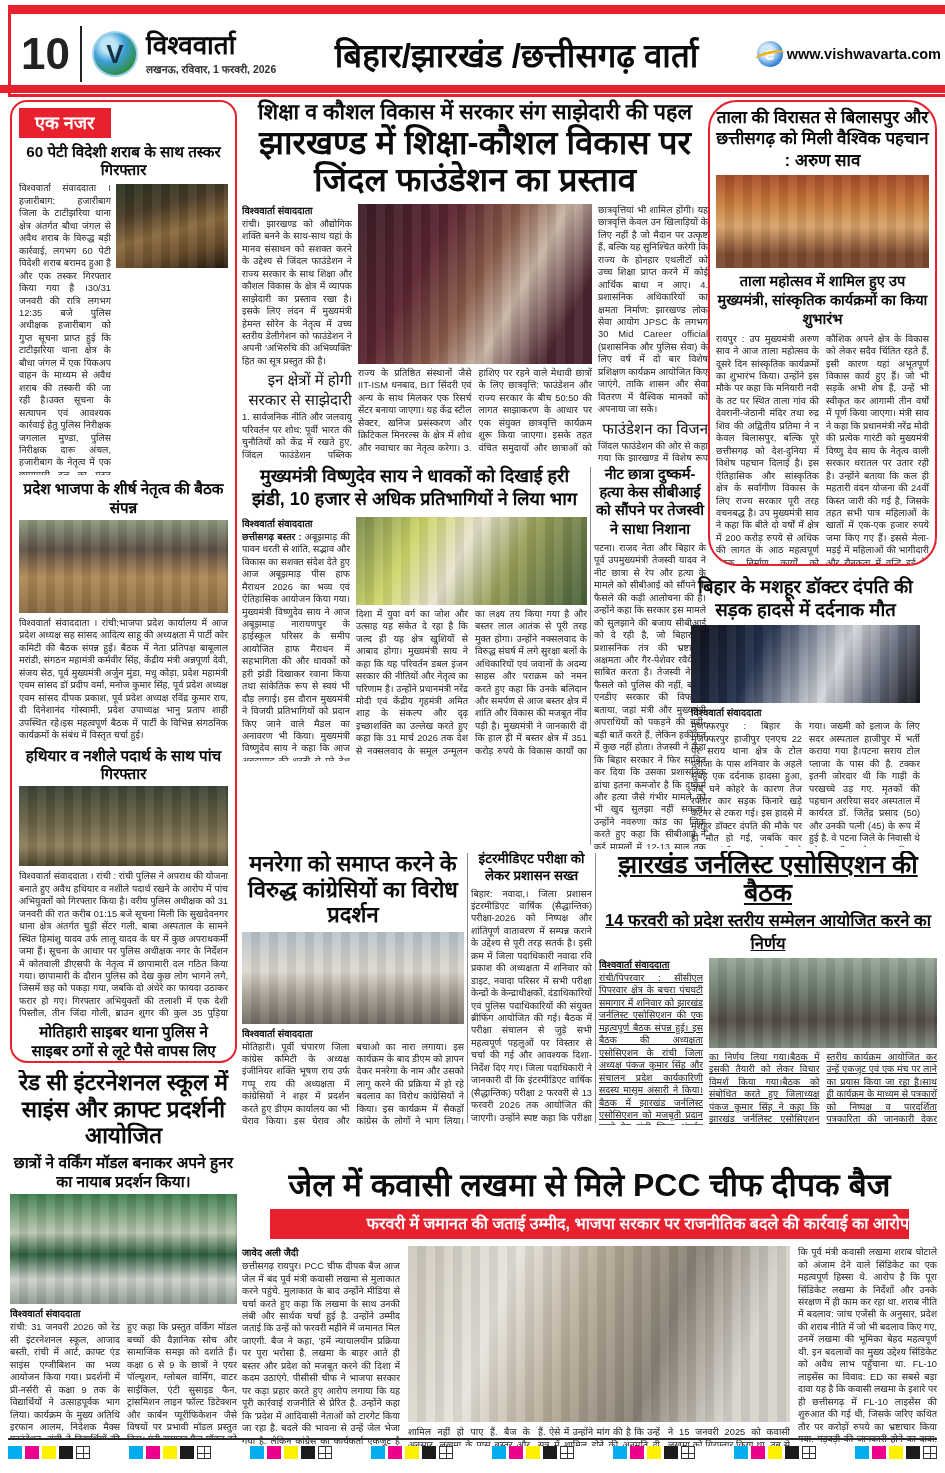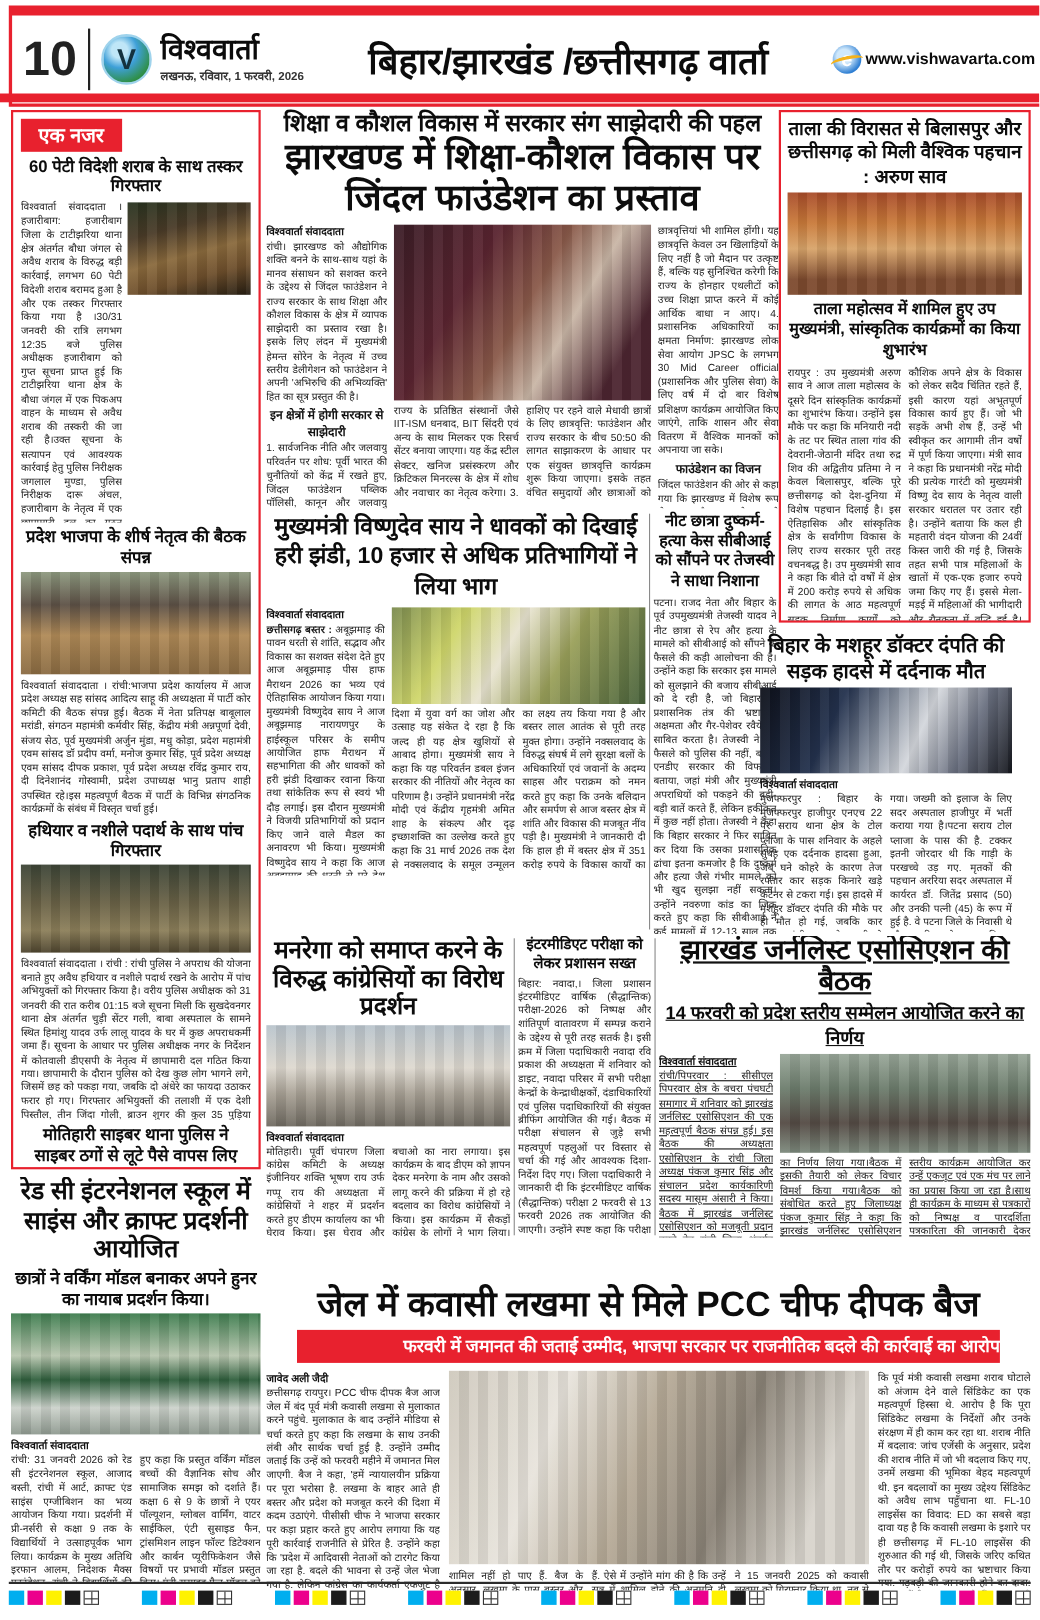--- a/index.html
+++ b/index.html
@@ -54,25 +54,25 @@
   #redsea{left:10px;top:1070px;width:227px;height:368px;overflow:hidden;}
   #redsea-h1{font-size:22.5px;line-height:1.18;}
   #redsea-h2{font-size:15.5px;line-height:1.25;margin-top:3px;}
   
   #jindal{left:242px;top:93px;width:466px;height:375px;overflow:hidden;}
   #jindal-h1{font-size:33px;line-height:1.12;}
   #jindal-h2{font-size:21.5px;margin-top:3px;}
   #jindal-body{display:flex;gap:6px;margin-top:5px;height:258px;}
   .ph-mou{width:234px;height:160px;
      background:linear-gradient(120deg,#3a1d26 0%,#5a2430 30%,#8a5a4a 50%,#c9b6a6 65%,#4c2530 85%);}
-  .in-subhead{font-weight:bold;text-align:center;font-size:11px;margin:2px 0;}
+  .in-subhead{font-weight:normal;text-align:right;font-size:15px;margin:2px 0;}
   
   #marathon{left:242px;top:461px;width:345px;height:388px;overflow:hidden;}
   #marathon-h1{font-size:27.5px;line-height:1.2;}
-  #marathon-h2{font-size:21px;line-height:1.3;margin-top:4px;}
+  #marathon-h2{font-size:18px;line-height:1.3;margin-top:4px;}
   #marathon-body{display:flex;gap:6px;margin-top:5px;height:244px;}
   .ph-marathon{width:231px;height:88px;
      background:linear-gradient(120deg,#7a8a4f 0%,#cfd66a 25%,#e8e4d0 45%,#9aa05a 65%,#46603a 100%);}
   
   #tejashwi{left:594px;top:465px;width:112px;height:384px;overflow:hidden;}
   #tejashwi-h{font-size:14.6px;line-height:1.25;}
   
   #manrega{left:242px;top:851px;width:222px;height:274px;overflow:hidden;}
   #manrega-h1{font-size:22px;line-height:1.16;}
   .ph-protest{width:100%;height:92px;margin:4px 0 3px;
@@ -132,21 +132,21 @@
     <div id="edition-title">बिहार/झारखंड /छत्तीसगढ़ वार्ता</div>
     <div id="site-wrap">
       <div id="e-icon">
           <span>e</span>
         </div>
       <div id="website">www.vishwavarta.com</div>
     </div>
   </div>
   <div class="abs redline" id="header-rule" style="background: rgb(232, 33, 46);"></div>
 
-  <div class="abs" id="left-box" style="border-color: rgb(232, 33, 46);">
+  <div class="abs" id="left-box" style="border-color: rgb(232, 33, 46); border-radius: 17px;">
     <div id="eknajar-badge" class="red" style="background: rgb(232, 33, 46);">एक नजर</div>
 
     <div class="lb-head">60 पेटी विदेशी शराब के साथ तस्कर गिरफ्तार</div>
     <div style="height:293px;overflow:hidden;">
       <div class="ph ph-liquor"></div>
       <div class="body-text" style="height:293px;">विश्ववार्ता संवाददाता ।हजारीबाग: हजारीबाग जिला के टाटीझरिया थाना क्षेत्र अंतर्गत बौधा जंगल से अवैध शराब के विरुद्ध बड़ी कार्रवाई, लगभग 60 पेटी विदेशी शराब बरामद हुआ है और एक तस्कर गिरफ्तार किया गया है ।30/31 जनवरी की रात्रि लगभग 12:35 बजे पुलिस अधीक्षक हजारीबाग को गुप्त सूचना प्राप्त हुई कि टाटीझरिया थाना क्षेत्र के बौधा जंगल में एक पिकअप वाहन के माध्यम से अवैध शराब की तस्करी की जा रही है।उक्त सूचना के सत्यापन एवं आवश्यक कार्रवाई हेतु पुलिस निरीक्षक जगलाल मुण्डा, पुलिस निरीक्षक दारू अंचल, हजारीबाग के नेतृत्व में एक छापामारी दल का गठन किया गया। छापामारी दल द्वारा त्वरित कार्रवाई करते हुए जब टीम बौधा जंगल के समीप पहुँची तो देखा गया कि एक बिना नंबर का पिकअप वाहन खड़ा है। पुलिस दल को देखकर पिकअप वाहन का चालक वाहन से उतरकर भागने का प्रयास करने लगा, जिसे छापामारी दल द्वारा दौड़ाकर पकड़ लिया गया। तत्पश्चात पिकअप वाहन की विधिवत तलाशी ली गई, जिसमें वाहन से लगभग 60 पेटी विदेशी शराब बरामद की गई। गिरफ्तार व्यक्ति से पूछताछ करने पर उसने अपना नाम रामचन्द्र साव बताया। पूछताछ के क्रम में गिरफ्तार अभियुक्त द्वारा बताया गया कि उक्त शराब को टाटीझरिया से बिहार ले जाया जा रहा था।इस संबंध में टाटीझरिया थाना कांड संख्या 11/26, दिनांक 31.01.2026, धारा 274/275/292 बीएनएसएस एवं 47 (ए) उत्पाद अधिनियम के तहत प्रथमिकी दर्ज कर गिरफ्तार अभियुक्त को न्यायिक हिरासत में भेजा जा रहा है। गिरफ्तार अभियुक्त रामचन्द्र साव, पे0- स्व0 त्रिभुवन सिंह, सा0- बौधा, थाना- टाटीझरिया, जिला हजारीबाग का निवासी है।</div>
     </div>
 
     <div class="lb-head">प्रदेश भाजपा के शीर्ष नेतृत्व की बैठक संपन्न</div>
     <div class="ph ph-meeting"></div>
@@ -250,21 +250,21 @@
       <div style="width:228px;overflow:hidden;">
         <div class="ph ph-jja"></div>
         <div class="cols2 body-text" style="height:118px;margin-top:3px;">
           <span>का निर्णय लिया गया।बैठक में इसकी तैयारी को लेकर विचार विमर्श किया गया।बैठक को संबोधित करते हुए जिलाध्यक्ष पंकज कुमार सिंह ने कहा कि झारखंड जर्नलिस्ट एसोसिएशन द्वारा पत्रकारों के हक व अधिकार के लिए लगातार संघर्ष किया जा रहा है।समय समय पर प्रदेश स्तरीय कार्यक्रम आयोजित कर उन्हें एकजुट एवं एक मंच पर लाने का प्रयास किया जा रहा है।साथ ही कार्यक्रम के माध्यम से पत्रकारों को</span>
           <span>निष्पक्ष व पारदर्शिता पत्रकारिता की जानकारी देकर उन्हें जागरूक किया जाता है।उन्होंने कहा कि पिपरवार क्षेत्र में इससे पूर्व वर्ष 2018 एवं 2019 में लगातार दो बार सफलतापूर्वक प्रदेश स्तरीय कार्यशाला का आयोजन किया जा चुका है।करीब सात वर्ष के बाद एक बार फिर से पिपरवार में प्रदेश स्तरीय कार्यशाला का आयोजन किया जा रहा है, जिससे स्थानीय पत्रकारों में उत्साह का माहौल है।</span>
         </div>
       </div>
     </div>
   </div>
 
-  <div class="abs" id="tala-box" style="border-color: rgb(232, 33, 46);">
+  <div class="abs" id="tala-box" style="border-color: rgb(232, 33, 46); border-radius: 29px;">
     <div class="hl" id="tala-h">ताला की विरासत से बिलासपुर और छत्तीसगढ़ को मिली वैश्विक पहचान : अरुण साव</div>
     <div class="ph ph-tala"></div>
     <div class="hl" id="tala-sub">ताला महोत्सव में शामिल हुए उप मुख्यमंत्री, सांस्कृतिक कार्यक्रमों का किया शुभारंभ</div>
     <div class="cols2 body-text" style="height:262px;">
       <span>रायपुर : उप मुख्यमंत्री अरुण साव ने आज ताला महोत्सव के दूसरे दिन सांस्कृतिक कार्यक्रमों का शुभारंभ किया। उन्होंने इस मौके पर कहा कि मनियारी नदी के तट पर स्थित ताला गांव की देवरानी-जेठानी मंदिर तथा रुद्र शिव की अद्वितीय प्रतिमा ने न केवल बिलासपुर, बल्कि पूरे छत्तीसगढ़ को देश-दुनिया में विशेष पहचान दिलाई है। इस ऐतिहासिक और सांस्कृतिक क्षेत्र के सर्वांगीण विकास के लिए राज्य सरकार पूरी तरह वचनबद्ध है। उप मुख्यमंत्री साव ने कहा कि बीते दो वर्षों में क्षेत्र में 200 करोड़ रुपये से अधिक की लागत के आठ महत्वपूर्ण सड़क निर्माण कार्यों को स्वीकृति मिली है। उन्होंने कहा कि वरिष्ठ विधायक धरमलाल कौशिक अपने क्षेत्र के विकास को लेकर सदैव चिंतित रहते हैं, इसी कारण यहां अभूतपूर्ण विकास कार्य हुए हैं। जो भी सड़कें अभी शेष हैं, उन्हें भी स्वीकृत कर आगामी तीन वर्षों में पूर्ण किया जाएगा। मंत्री साव ने कहा कि</span>
       <span>प्रधानमंत्री नरेंद्र मोदी की प्रत्येक गारंटी को मुख्यमंत्री विष्णु देव साय के नेतृत्व वाली सरकार धरातल पर उतार रही है। उन्होंने बताया कि कल ही महतारी वंदन योजना की 24वीं किस्त जारी की गई है, जिसके तहत सभी पात्र महिलाओं के खातों में एक-एक हजार रुपये जमा किए गए हैं। इससे मेला-मड़ई में महिलाओं की भागीदारी और रौनकता में वृद्धि हुई है। विधायक धरमलाल कौशिक ने अपने संबोधन में कहा कि इस वर्ष से ताला महोत्सव में दिन के समय सांस्कृतिक कार्यक्रमों की शुरुआत एक सराहनीय पहल है, जिससे महिलाओं की भागीदारी बढ़ेगी। उन्होंने कहा कि ताला की रुद्र शिव प्रतिमा जैसी मूर्ति विश्व में कहीं और नहीं है, जिसके शरीर और चेहरे पर उकेरी गई विभिन्न जीव-जंतुओं की आकृतियां इसकी अद्वितीय विशेषता हैं। उन्होंने बताया कि उप मुख्यमंत्री अरुण साव के प्रयासों से बिल्हा विधानसभा क्षेत्र में दो वर्षों में लगभग 200 करोड़ रुपये के सड़क निर्माण कार्य स्वीकृत हुए हैं।</span>
     </div>
   </div>
 
   <div class="abs" id="doctor">

